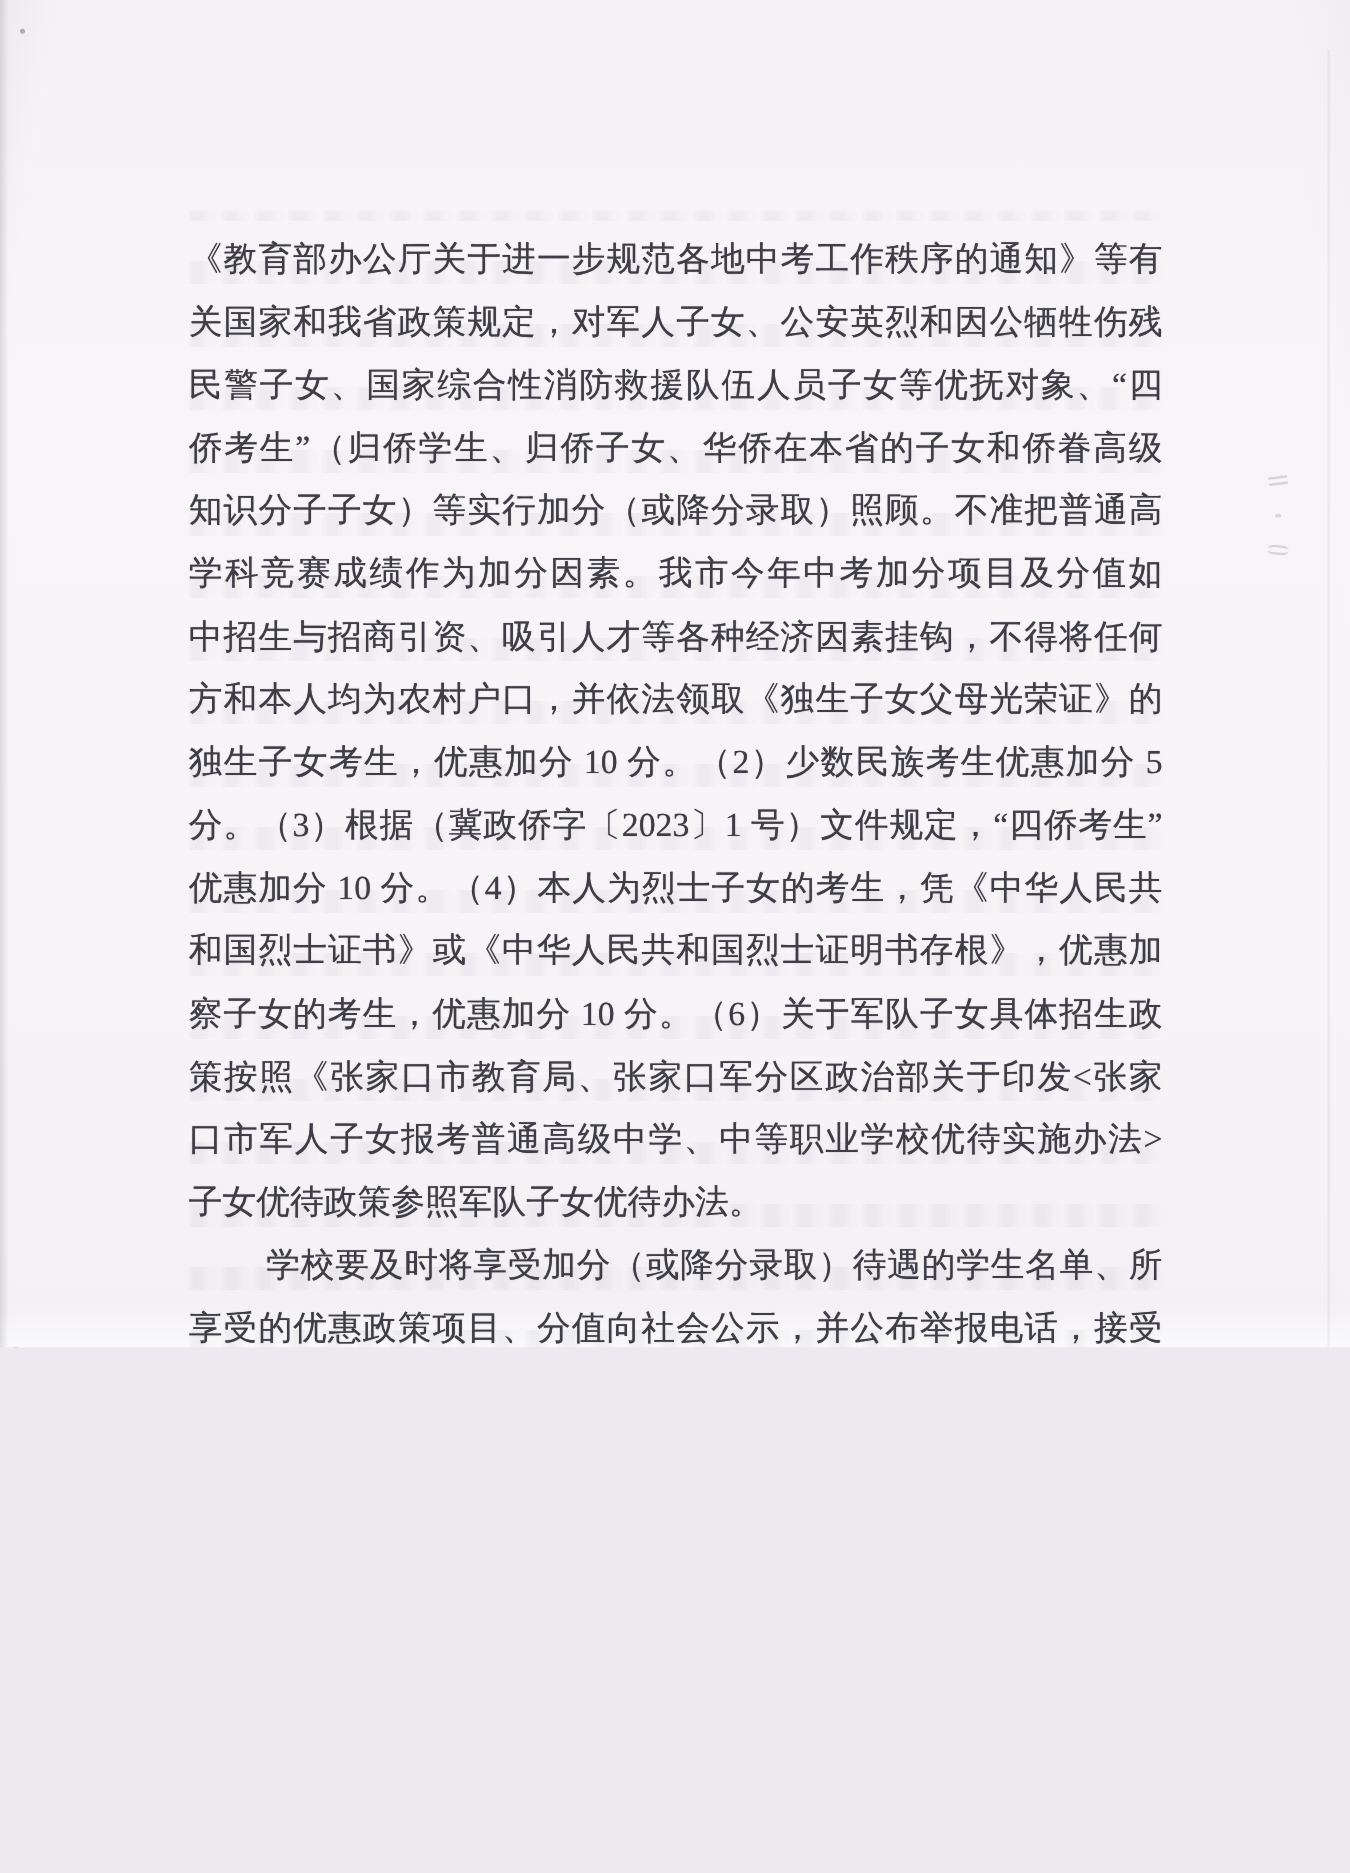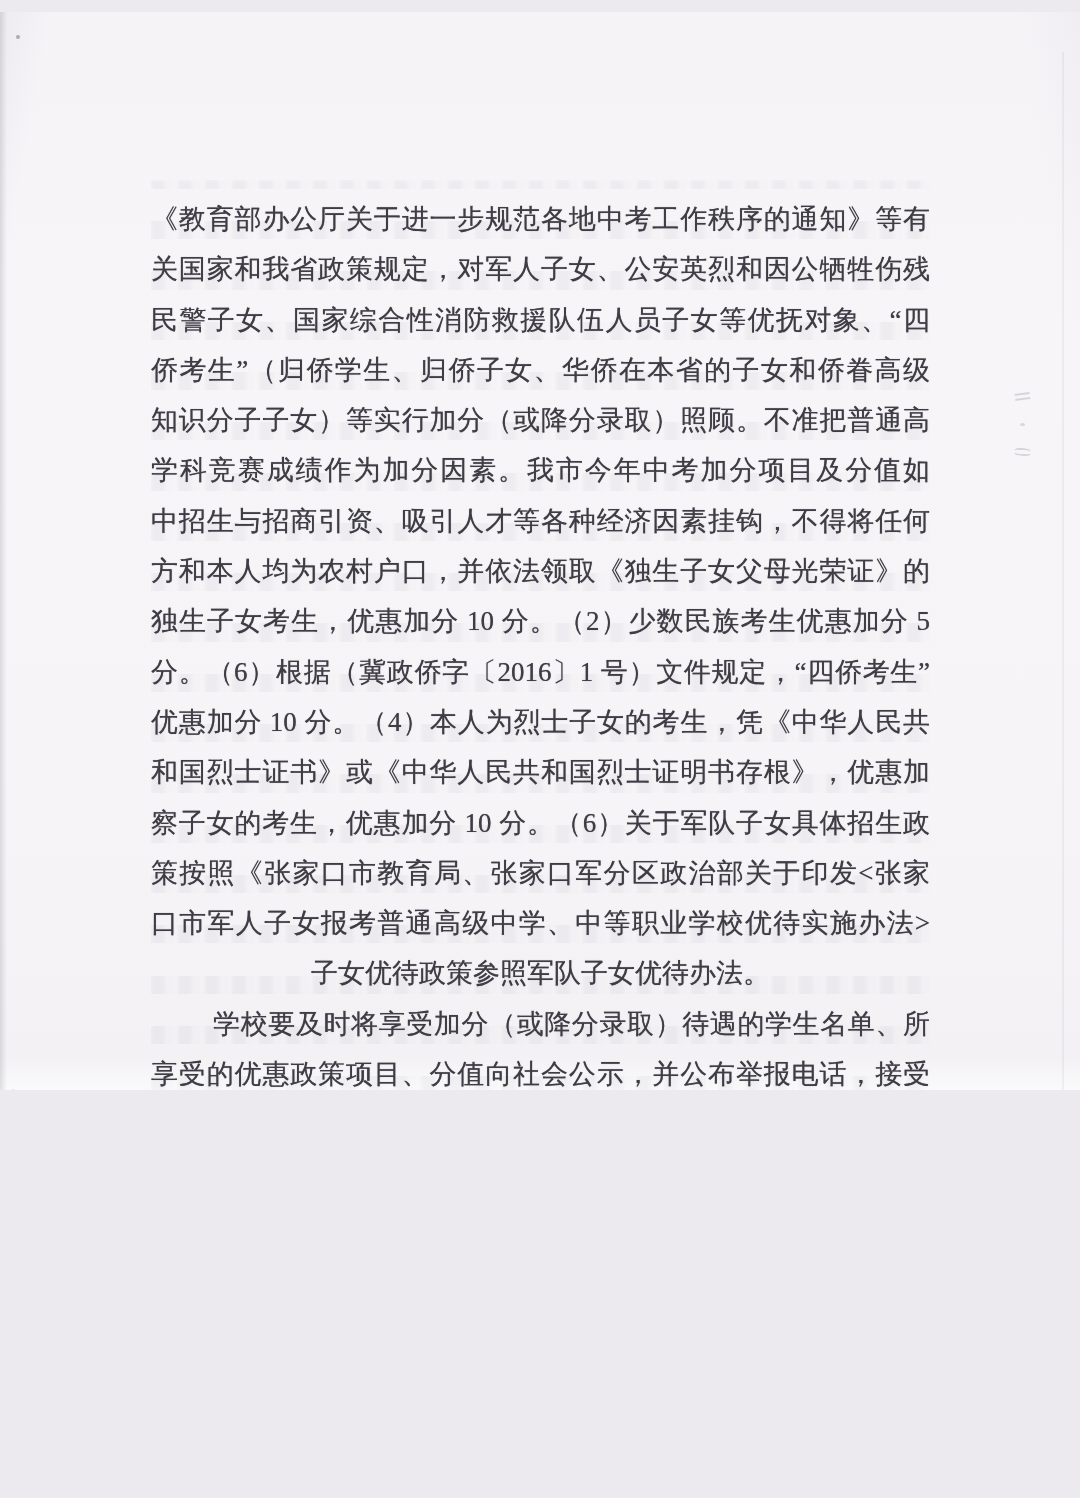--- a/index.html
+++ b/index.html
@@ -2,21 +2,21 @@
 <html><head>
 <meta charset="utf-8">
 <style>
   html, body { margin: 0; padding: 0; background: #eceaee; }
   * { box-sizing: border-box; }
 
   .scan-page {
     position: relative;
     width: 1080px;
     height: 1078px;
-    margin: 12px auto;
+    margin: 0 auto;
     overflow: hidden;
     background:
       linear-gradient(100deg, rgba(215,213,220,0.28) 0%, rgba(255,255,255,0) 4%),
       linear-gradient(260deg, rgba(220,218,224,0.22) 0%, rgba(255,255,255,0) 5%),
       linear-gradient(180deg, #f5f3f6 0%, #f7f5f7 30%, #f6f4f6 75%, #f3f1f4 97%, #fbfafb 100%);
     font-family: "Liberation Serif", "DejaVu Serif", serif;
     padding-left: 44px;
   }
 
   
@@ -27,21 +27,21 @@
     width: 779px;
     color: #3e3d45;
     font-size: 27px;
     line-height: 50.3px;
     text-shadow: 0 0 0.7px rgba(62,61,70,0.75);
   }
 
   .line {
     position: relative;
     white-space: nowrap;
-    text-align: center;
+    text-align: left;
   }
   .line.j {
     white-space: normal;
     text-align: justify;
     text-align-last: justify;
   }
   .line.indent { text-indent: 2.3em; }
 
   
   .ghost-overlay {
@@ -139,21 +139,21 @@
   <div class="doc-col">
     <div class="line j">《教育部办公厅关于进一步规范各地中考工作秩序的通知》等有</div>
     <div class="line j">关国家和我省政策规定，对军人子女、公安英烈和因公牺牲伤残</div>
     <div class="line j">民警子女、国家综合性消防救援队伍人员子女等优抚对象、“四</div>
     <div class="line j">侨考生”（归侨学生、归侨子女、华侨在本省的子女和侨眷高级</div>
     <div class="line j">知识分子子女）等实行加分（或降分录取）照顾。不准把普通高</div>
     <div class="line j">学科竞赛成绩作为加分因素。我市今年中考加分项目及分值如</div>
     <div class="line j">中招生与招商引资、吸引人才等各种经济因素挂钩，不得将任何</div>
     <div class="line j">方和本人均为农村户口，并依法领取《独生子女父母光荣证》的</div>
     <div class="line j">独生子女考生，优惠加分 10 分。（2）少数民族考生优惠加分 5</div>
-    <div class="line j">分。（6）根据（冀政侨字〔2016〕1 号）文件规定，“四侨考生”</div>
+    <div class="line j">分。（3）根据（冀政侨字〔2023〕1 号）文件规定，“四侨考生”</div>
     <div class="line j">优惠加分 10 分。（4）本人为烈士子女的考生，凭《中华人民共</div>
     <div class="line j">和国烈士证书》或《中华人民共和国烈士证明书存根》，优惠加</div>
     <div class="line j">察子女的考生，优惠加分 10 分。（6）关于军队子女具体招生政</div>
     <div class="line j">策按照《张家口市教育局、张家口军分区政治部关于印发&lt;张家</div>
     <div class="line j">口市军人子女报考普通高级中学、中等职业学校优待实施办法&gt;</div>
     <div class="line">子女优待政策参照军队子女优待办法。</div>
     <div class="line j indent">学校要及时将享受加分（或降分录取）待遇的学生名单、所</div>
     <div class="line j">享受的优惠政策项目、分值向社会公示，并公布举报电话，接受</div>
   </div>
 

